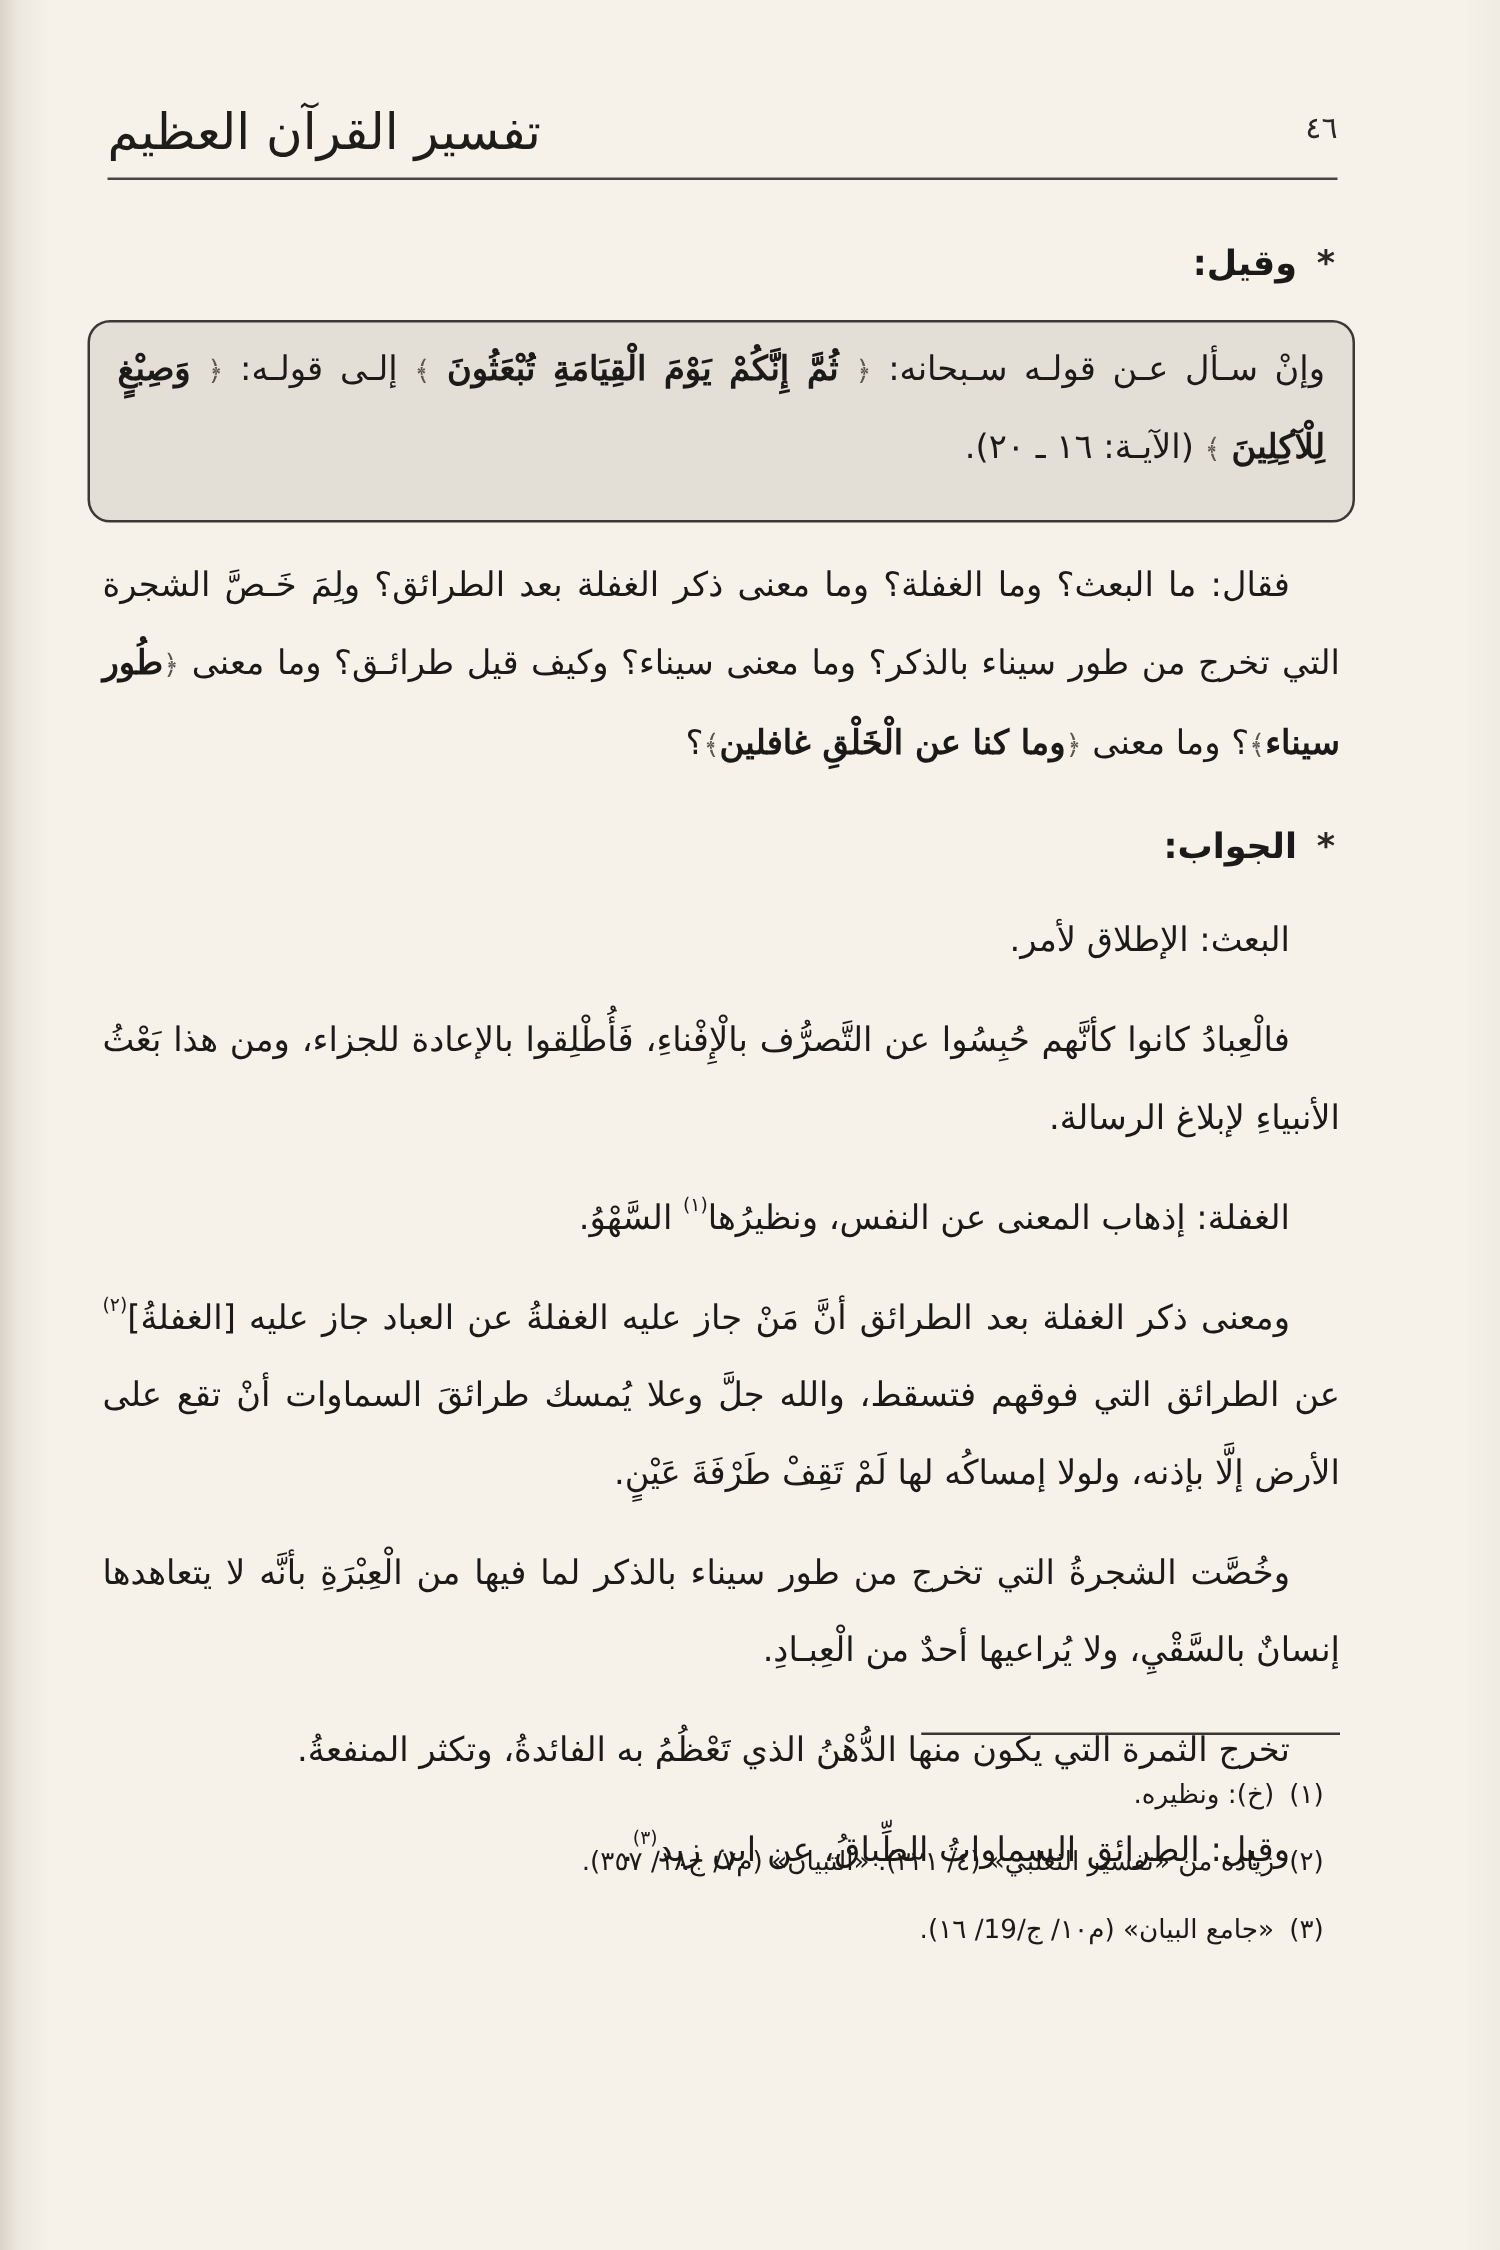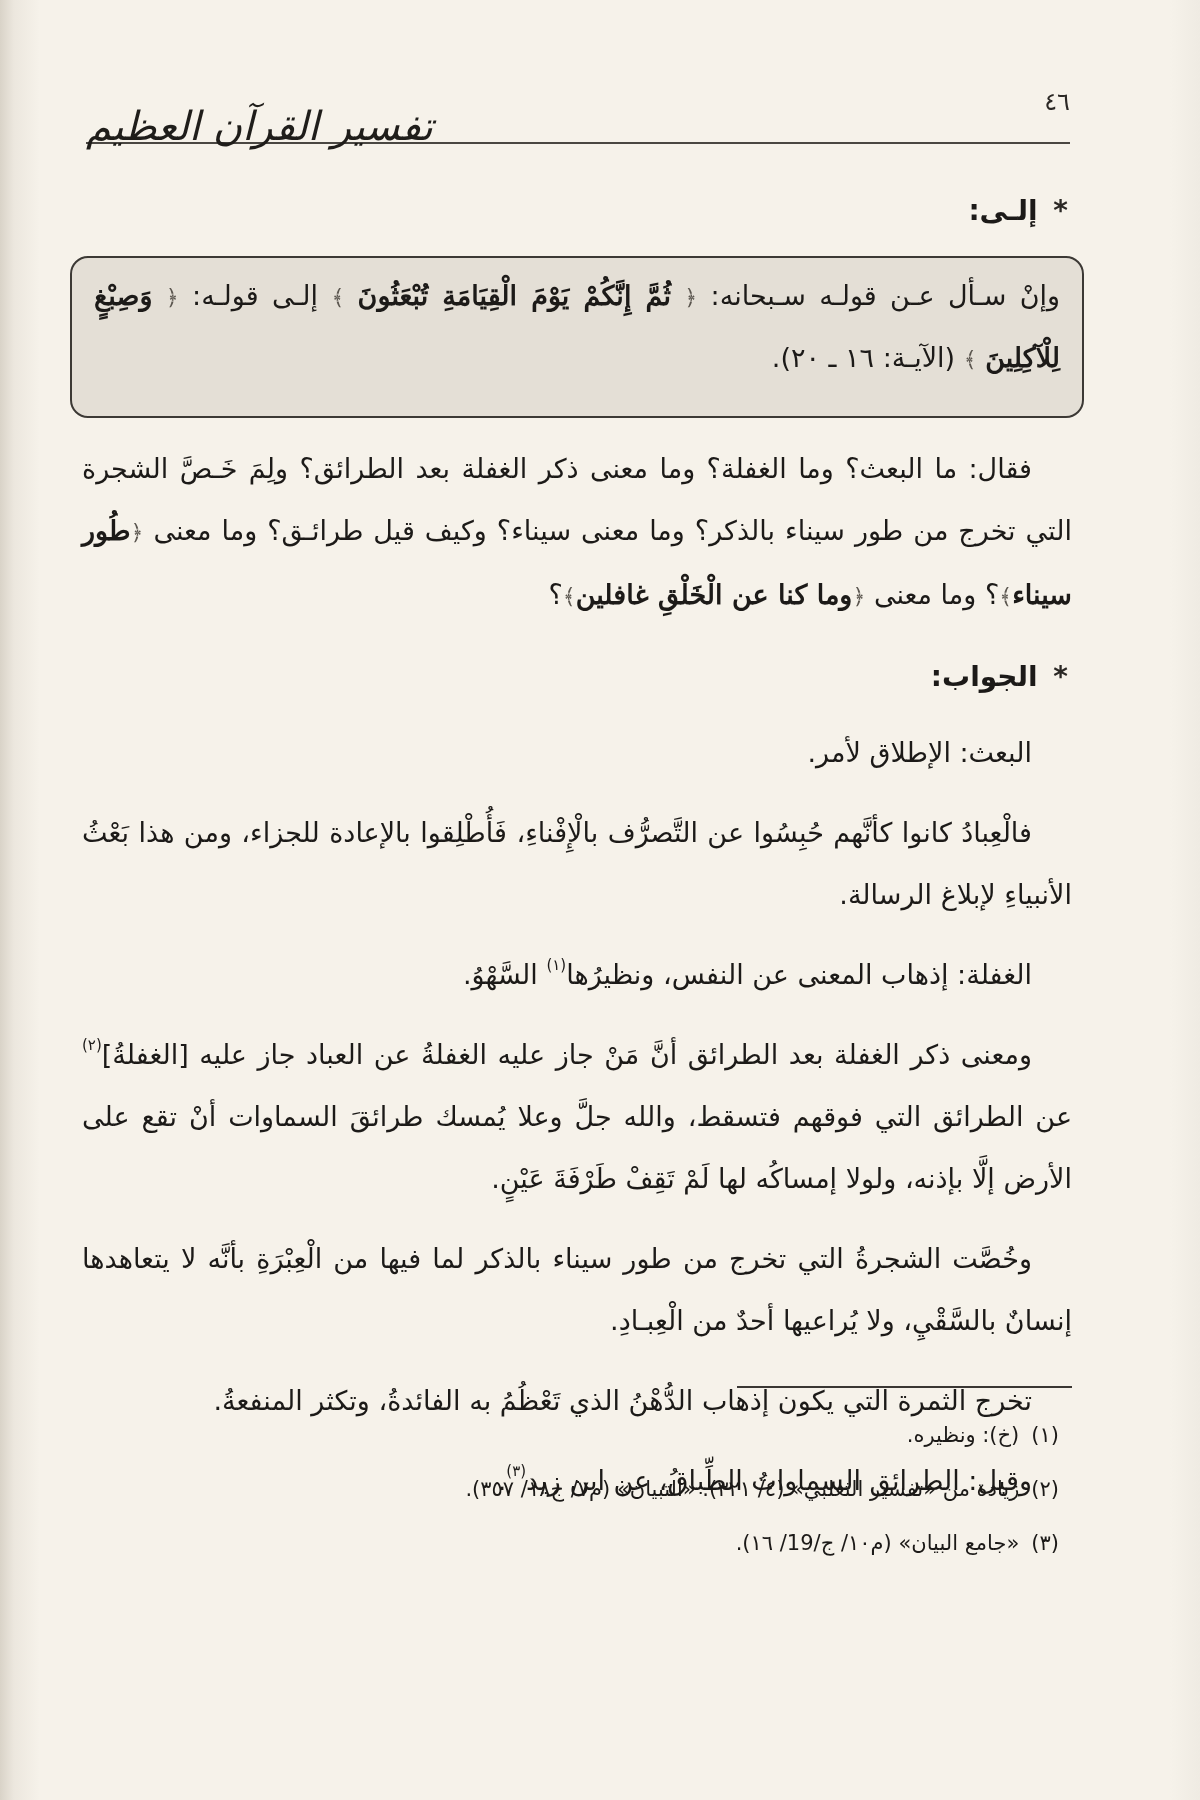--- a/index.html
+++ b/index.html
@@ -20,23 +20,22 @@
       border-bottom: 2px solid #4a4742;
       direction: rtl;
     }
     .page-number {
       position: absolute; right: 0px; top: 36px;
       font-size: 24px; color: #2b2825;
     }
     .book-title {
       position: absolute; left: 0px; top: 30px;
       font-family: "DejaVu Serif", serif;
-      font-size: 40px; font-style: italic; color: #1f1d1a;
+      font-size: 40px; color: #1f1d1a;
       letter-spacing: -1px;
-      margin-top: 21px;
     }
     .content {
       position: absolute; top: 170px; left: 82px; width: 990px;
       direction: rtl; text-align: justify;
       font-size: 27px; line-height: 62px;
     }
     .heading {
       font-weight: bold; font-size: 28px; margin: 10px 4px 14px 0;
     }
     .heading .star { color: #2b2825; margin-left: 6px; }
@@ -71,21 +70,21 @@
 
   <div class="header">
     <span class="page-number">٤٦</span>
     <span class="book-title">تفسير القرآن العظيم</span>
   </div>
 
   <div class="content">
 
     <div class="heading">
       <span class="star">*</span>
-      <span>إلـى:</span>
+      <span>وقيل:</span>
     </div>
 
     <div class="verse-box">
       <span>وإنْ سـأل عـن قولـه سـبحانه:</span>
       <span class="orn">﴿</span>
       <span class="quran">ثُمَّ إِنَّكُمْ يَوْمَ الْقِيَامَةِ تُبْعَثُونَ</span>
       <span class="orn">﴾</span>
       <span>إلـى قولـه:</span>
       <span class="orn">﴿</span>
       <span class="quran">وَصِبْغٍ لِلْآكِلِينَ</span>
@@ -102,21 +101,21 @@
     <div class="heading">
       <span class="star">*</span>
       <span>الجواب:</span>
     </div>
 
     <p class="indent">البعث: الإطلاق لأمر.</p>
     <p class="indent">فالْعِبادُ كانوا كأنَّهم حُبِسُوا عن التَّصرُّف بالْإِفْناءِ، فَأُطْلِقوا بالإعادة للجزاء، ومن هذا بَعْثُ الأنبياءِ لإبلاغ الرسالة.</p>
     <p class="indent"><span>الغفلة: إذهاب المعنى عن النفس، ونظيرُها</span><sup>(١)</sup><span> السَّهْوُ.</span></p>
     <p class="indent"><span>ومعنى ذكر الغفلة بعد الطرائق أنَّ مَنْ جاز عليه الغفلةُ عن العباد جاز عليه [الغفلةُ]</span><sup>(٢)</sup><span> عن الطرائق التي فوقهم فتسقط، والله جلَّ وعلا يُمسك طرائقَ السماوات أنْ تقع على الأرض إلَّا بإذنه، ولولا إمساكُه لها لَمْ تَقِفْ طَرْفَةَ عَيْنٍ.</span></p>
     <p class="indent">وخُصَّت الشجرةُ التي تخرج من طور سيناء بالذكر لما فيها من الْعِبْرَةِ بأنَّه لا يتعاهدها إنسانٌ بالسَّقْيِ، ولا يُراعيها أحدٌ من الْعِبـادِ.</p>
-    <p class="indent">تخرج الثمرة التي يكون إذهاب الدُّهْنُ الذي تَعْظُمُ به الفائدةُ، وتكثر المنفعةُ.</p>
+    <p class="indent">تخرج الثمرة التي يكون منها الدُّهْنُ الذي تَعْظُمُ به الفائدةُ، وتكثر المنفعةُ.</p>
     <p class="indent"><span>وقيل: الطرائق السماواتُ الطِّباقُ، عن ابن زيد</span><sup>(٣)</sup><span>.</span></p>
   </div>
 
   <div class="footnote-rule"></div>
 
   <div class="footnotes">
     <div class="fn">
       <span class="num">(١)</span><span>(خ): ونظيره.</span>
     </div>
     <div class="fn">

